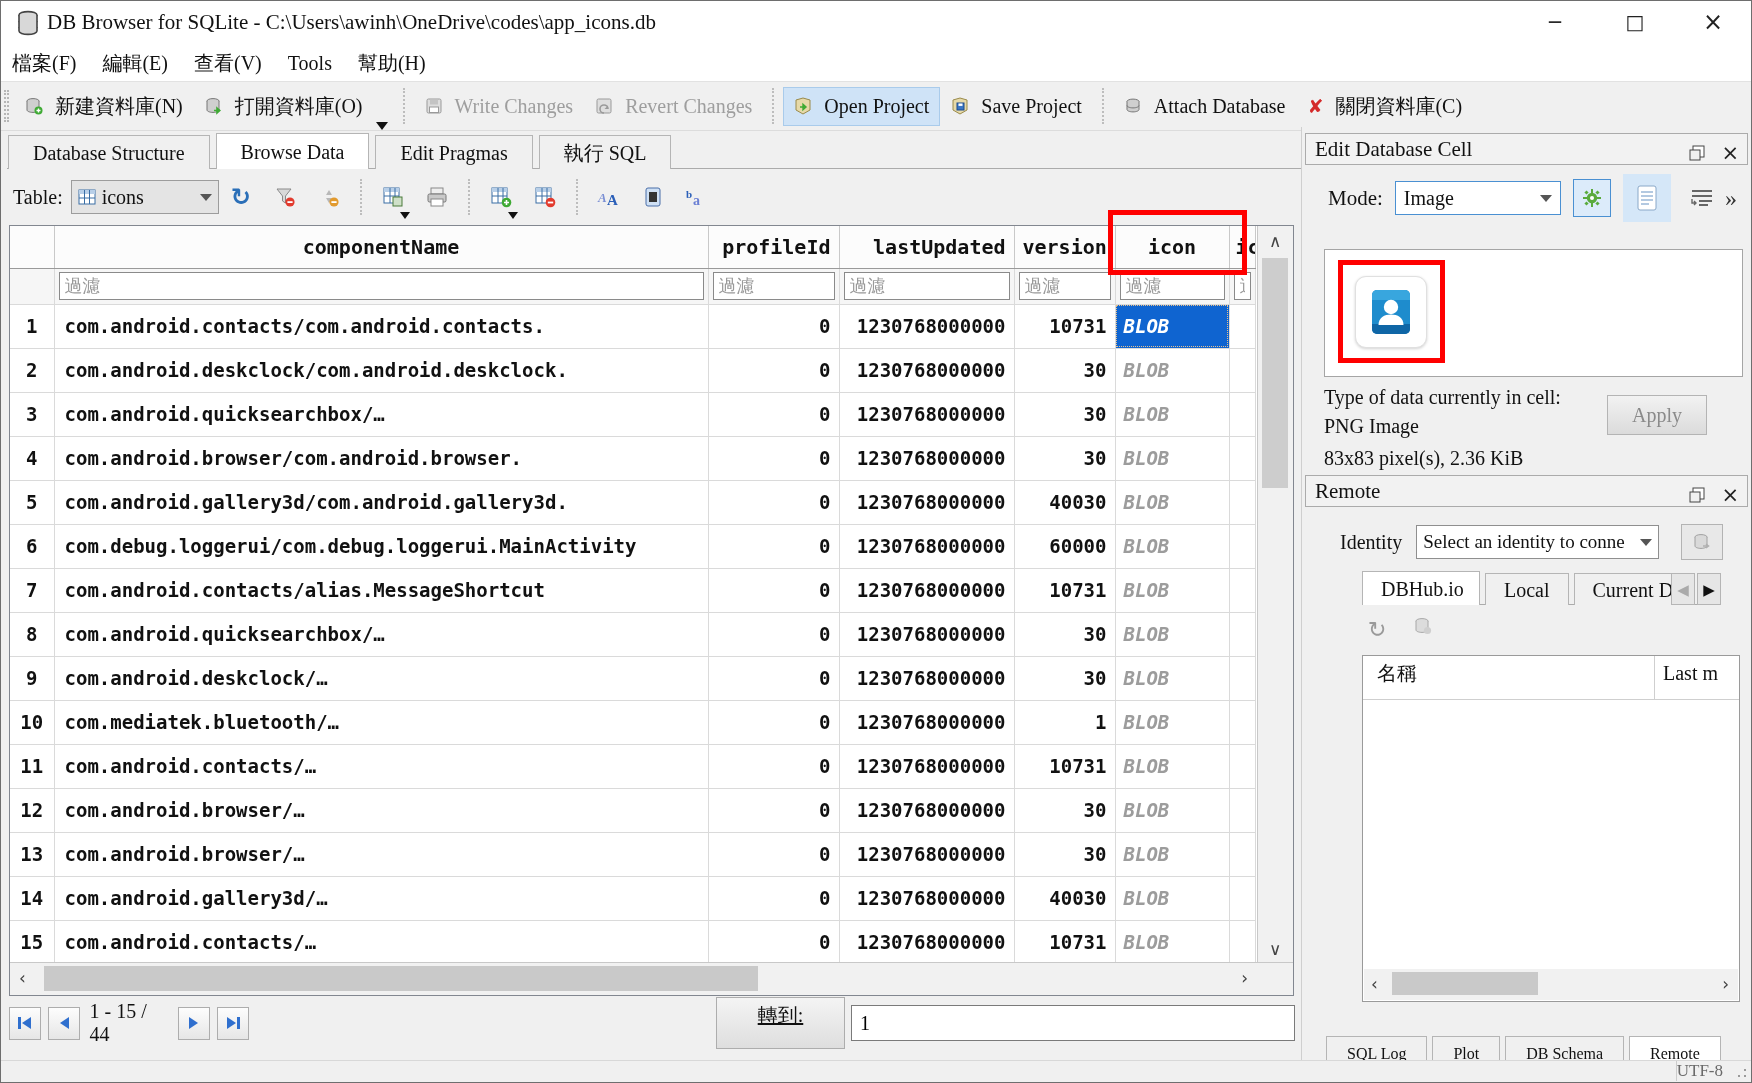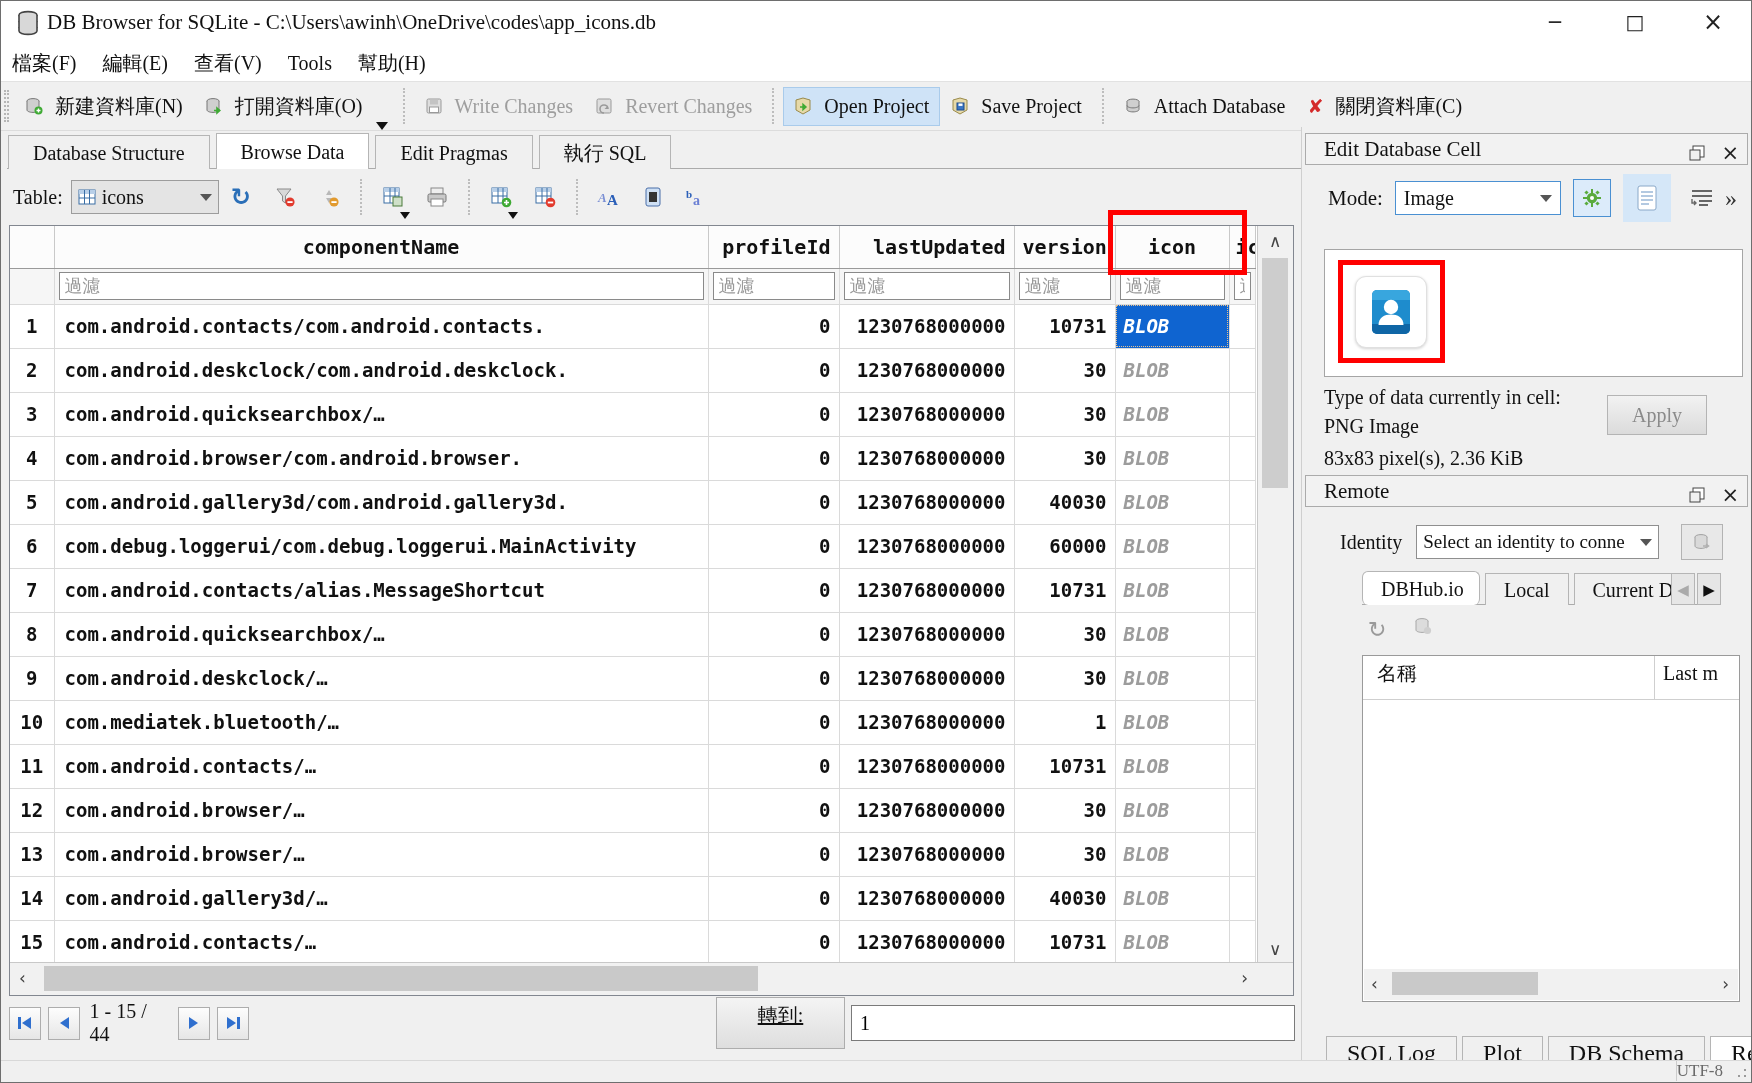--- a/index.html
+++ b/index.html
@@ -60,21 +60,21 @@
   .sarr { position:absolute; font-size:17px; color:#444; font-family:"DejaVu Sans",sans-serif; }
   .redbox { position:absolute; border:5px solid #ff0000; z-index:5; }
   
   .navbar { position:absolute; left:8px; top:872px; right:6px; height:40px; display:flex; align-items:center; }
   .navbtn { width:33px; height:33px; margin-right:7px; background:linear-gradient(#fdfdfd,#e6e6e6); border:1px solid #adadad; display:flex; align-items:center; justify-content:center; }
   .navrange { font-size:20px; margin:0 8px 0 2px; }
   .gotobtn { margin-left:460px; width:132px; height:52px; background:linear-gradient(#f4f4f4,#dedede); border:1px solid #adadad; font-size:20px; text-align:center; line-height:34px;text-decoration:underline; }
   .gotoinput { width:455px; height:36px; margin-left:6px; border:1px solid #7a7a7a; font-size:20px; padding:0 8px; font-family:"Liberation Serif",serif; }
   
   .dock { position:absolute; left:1300px; top:126px; right:0; bottom:0; background:#f0f0f0; border-left:1px solid #cfcfcf; }
-  .ptitle { position:absolute; left:3px; right:3px; height:32px; background:#f2f2f2; border:1px solid #ababab; font-size:21px; padding-left:18px; line-height:30px; }
+  .ptitle { position:absolute; left:3px; right:3px; height:32px; background:#f2f2f2; border:1px solid #ababab; font-size:21px; padding-left:9px; line-height:30px; }
   .pbtns { position:absolute; right:8px; top:4px; display:flex; gap:16px; align-items:center; }
   .pclose { font-family:"DejaVu Sans",sans-serif; font-size:21px; color:#222; }
   .modeRow { position:absolute; left:4px; top:48px; right:0; height:46px; display:flex; align-items:center; }
   .modelabel { font-size:21px; margin-left:22px; }
   .modecombo { display:flex; align-items:center; width:166px; height:34px; border:1px solid #4a90d2; background:#fff; margin-left:12px; padding:0 8px; font-size:20px; }
   .modecombo .carrow { margin-left:auto; width:0;height:0;border-left:6px solid transparent;border-right:6px solid transparent;border-top:7px solid #555; }
   .sqbtn { width:38px; height:38px; margin-left:12px; display:flex; align-items:center; justify-content:center; }
   .sqbtn.gear { border:1px solid #4a90d2; background:#dcebfa; }
   .sqbtn.doc { width:48px; height:48px; background:#d5e7f8; }
   .chev2 { margin-left:auto; margin-right:14px; font-size:24px; color:#333; }
@@ -83,31 +83,31 @@
   .cellinfo { position:absolute; left:22px; top:256px; font-size:20px; line-height:29px; }
   .sizeinfo { position:absolute; left:22px; top:320px; font-size:20px; }
   .applybtn { position:absolute; left:305px; top:268px; width:100px; height:40px; background:linear-gradient(#f2f2f2,#dbdbdb); border:1px solid #b4b4b4; color:#8a8a8a; font-size:20px; text-align:center; line-height:38px; }
   .idrow { position:absolute; left:0; top:396px; right:0; height:38px; display:flex; align-items:center; }
   .idlabel { font-size:20px; margin-left:38px; }
   .idcombo { display:flex; align-items:center; width:243px; height:34px; background:#fff; border:1px solid #8f8f8f; margin-left:14px; padding:0 6px; font-size:19px; white-space:nowrap; overflow:hidden; }
   .idcombo .carrow { margin-left:auto; width:0;height:0;border-left:6px solid transparent;border-right:6px solid transparent;border-top:7px solid #555; flex:none; }
   .idbtn { width:42px; height:36px; margin-left:22px; background:#e8e8e8; border:1px solid #b3b3b3; display:flex; align-items:center; justify-content:center; }
   .rtabs { position:absolute; left:60px; top:444px; right:30px; height:34px; border-bottom:1px solid #ababab; white-space:nowrap; }
   .rtab { display:inline-block; height:32px; line-height:32px; padding:0 18px; font-size:20px; background:#f0f0f0; border:1px solid #b5b5b5; border-bottom:none; margin-right:1px; max-width:118px; overflow:hidden; vertical-align:bottom; }
-  .rtab.active { background:#fff; height:34px; line-height:34px; position:relative; z-index:2;border-radius:6px; }
+  .rtab.active { background:#fff; height:34px; line-height:34px; position:relative; z-index:2; }
   .rtabarr { position:absolute; top:2px; width:24px; height:32px; text-align:center; line-height:32px; font-size:15px; background:#e6e6e6; border:1px solid #b5b5b5; font-family:"DejaVu Sans",sans-serif; }
   .rtoolicons { position:absolute; left:66px; top:490px; display:flex; gap:28px; color:#9a9a9a; }
   .rlist { position:absolute; left:60px; top:528px; width:378px; height:347px; background:#fff; border:1px solid #9a9a9a; }
   .rlisthead { height:44px; border-bottom:1px solid #cfcfcf; display:flex; font-size:20px; line-height:34px; }
   .rl-name { width:292px; padding-left:14px; border-right:1px solid #cfcfcf; }
   .rl-mod { padding-left:8px; white-space:nowrap; overflow:hidden; }
   .rlscroll { position:absolute; left:1px; right:1px; bottom:1px; height:31px; background:#f1f1f1; }
   .rlscroll .thumb { position:absolute; left:28px; top:3px; width:146px; height:23px; background:#c9c9c9; }
   .dtabs { position:absolute; left:24px; bottom:13px; white-space:nowrap; }
-  .dtab { display:inline-block; height:33px; line-height:33px; padding:0 20px; font-size:24px; background:#f0f0f0; border:1px solid #b5b5b5; margin-right:1px; }
+  .dtab { display:inline-block; height:33px; line-height:33px; padding:0 20px; font-size:16px; background:#f0f0f0; border:1px solid #b5b5b5; margin-right:1px; }
   .dtab.active { background:#fff; border-bottom:1px solid #fff; }
   
   .statusbar { position:absolute; left:0; bottom:0; width:100%; height:22px; background:#f0f0f0; border-top:1px solid #d8d8d8; }
   .encoding { position:absolute; right:28px; bottom:1px; font-size:17px; color:#6a6a6a; border-left:1px solid #cccccc; line-height:20px; }
   .sgrip { position:absolute; right:4px; bottom:4px; width:10px; height:10px;
            background:radial-gradient(circle 1.5px at 8px 2px,#9a9a9a 99%,transparent) ,radial-gradient(circle 1.5px at 8px 8px,#9a9a9a 99%,transparent),radial-gradient(circle 1.5px at 2px 8px,#9a9a9a 99%,transparent); }
   svg { display:block; }
 </style>
 </head>
 <body>

